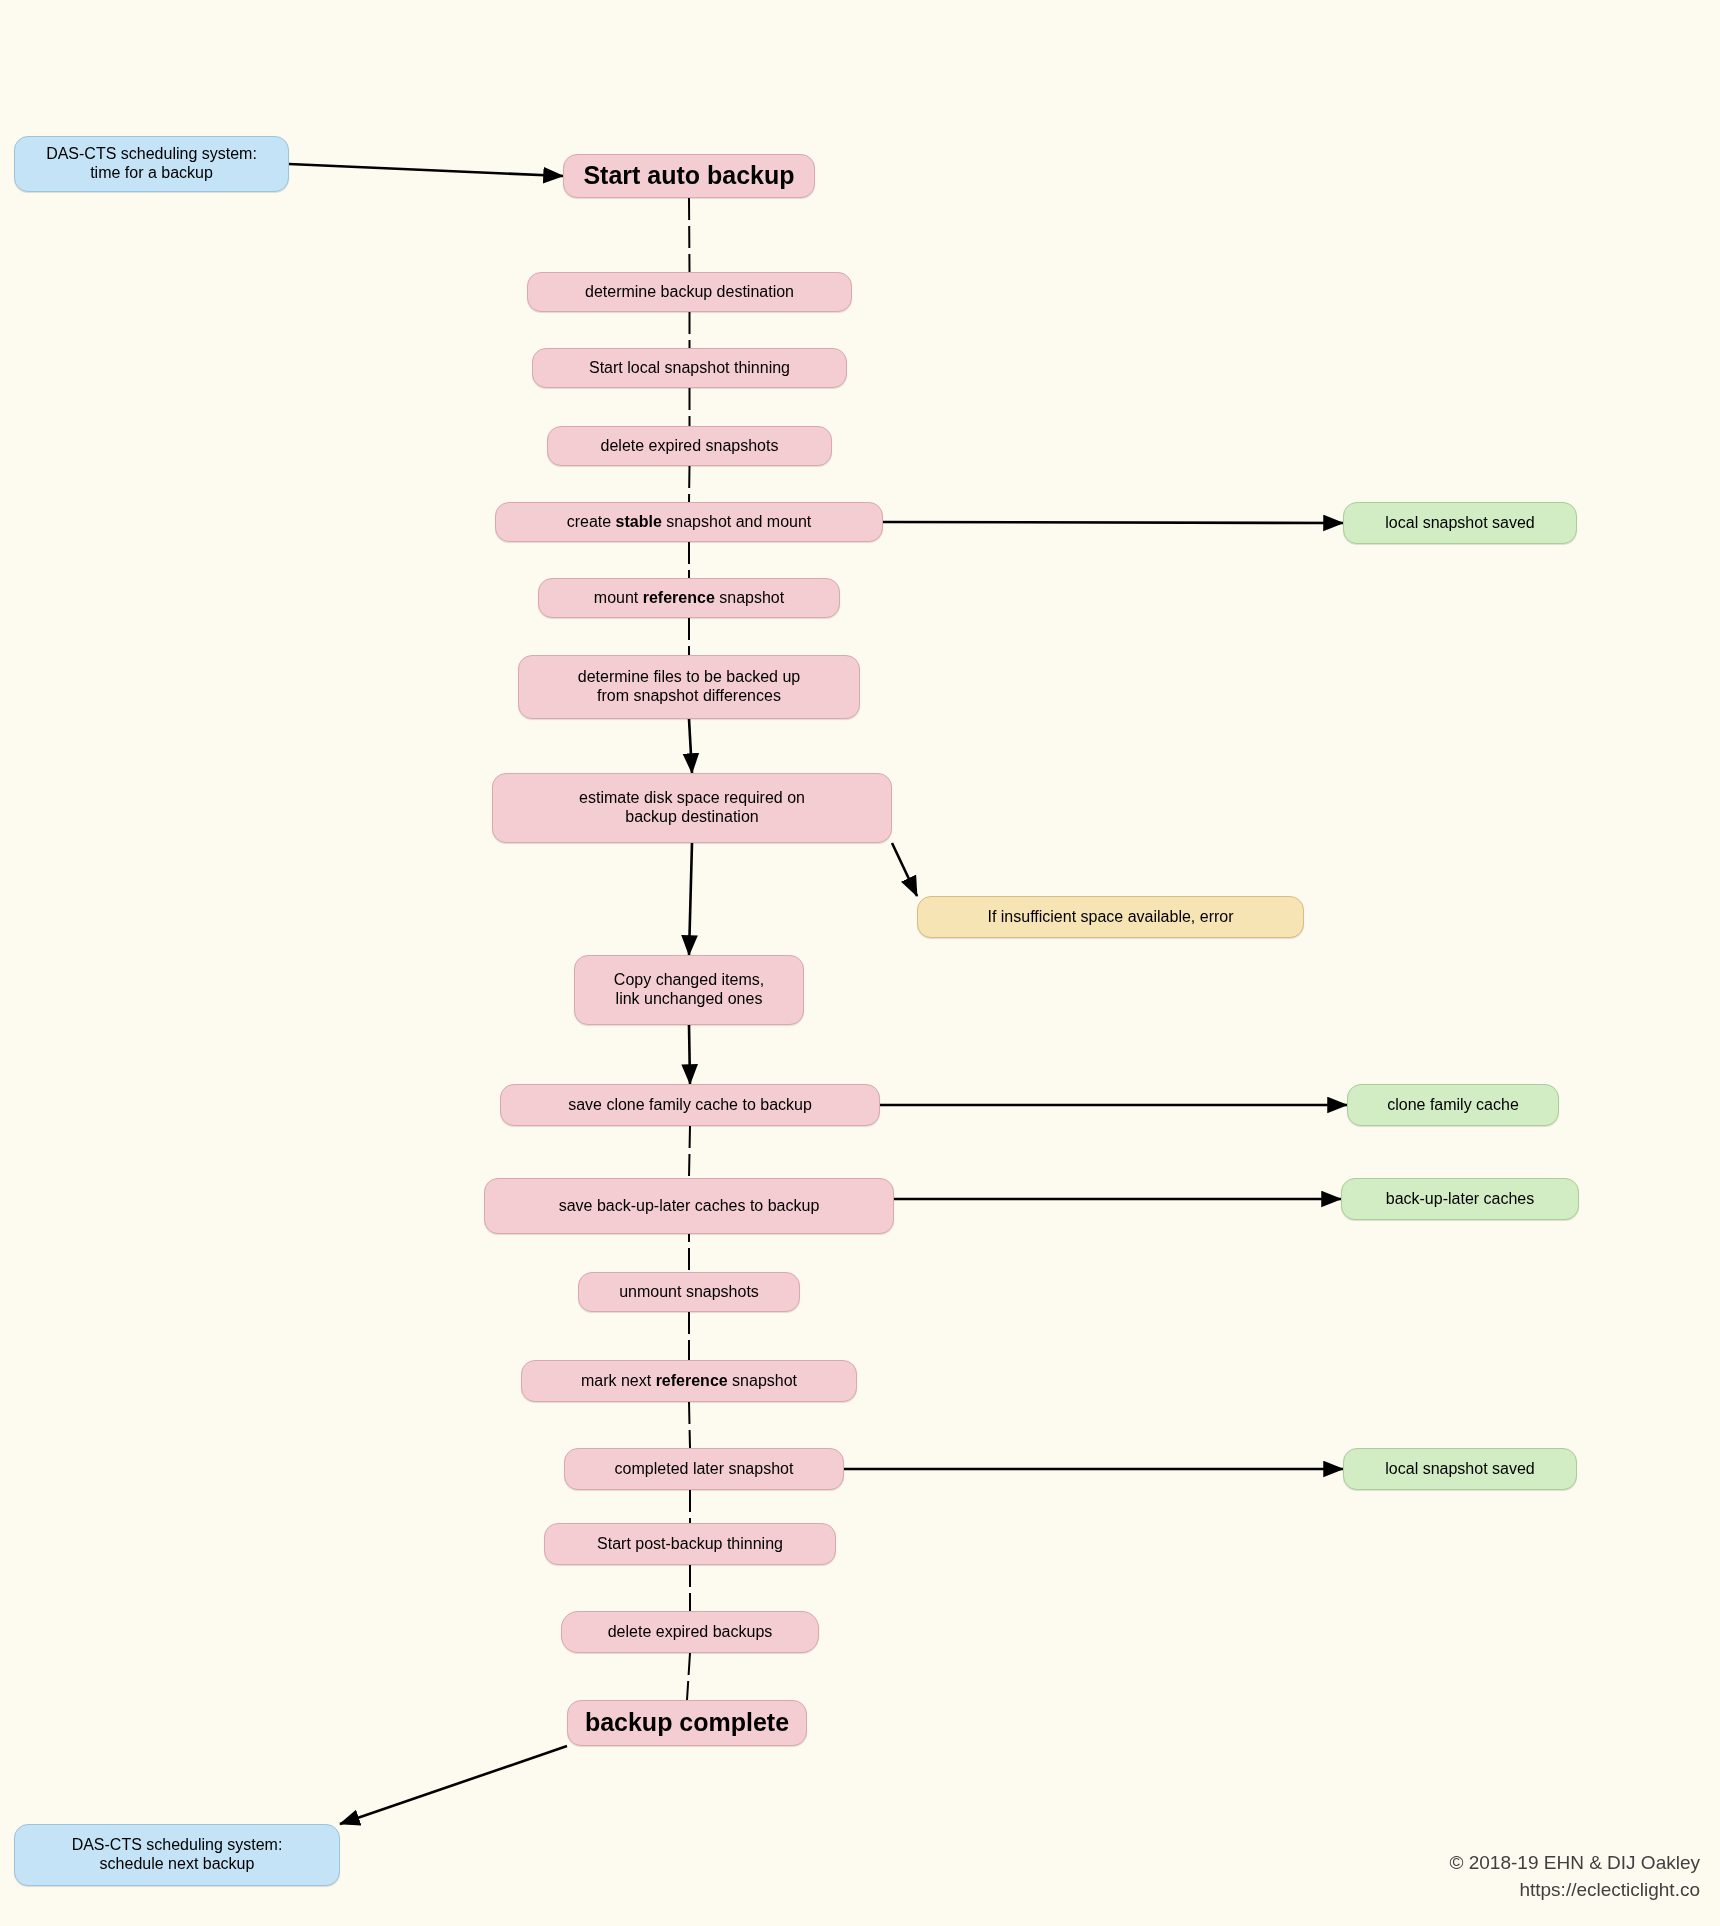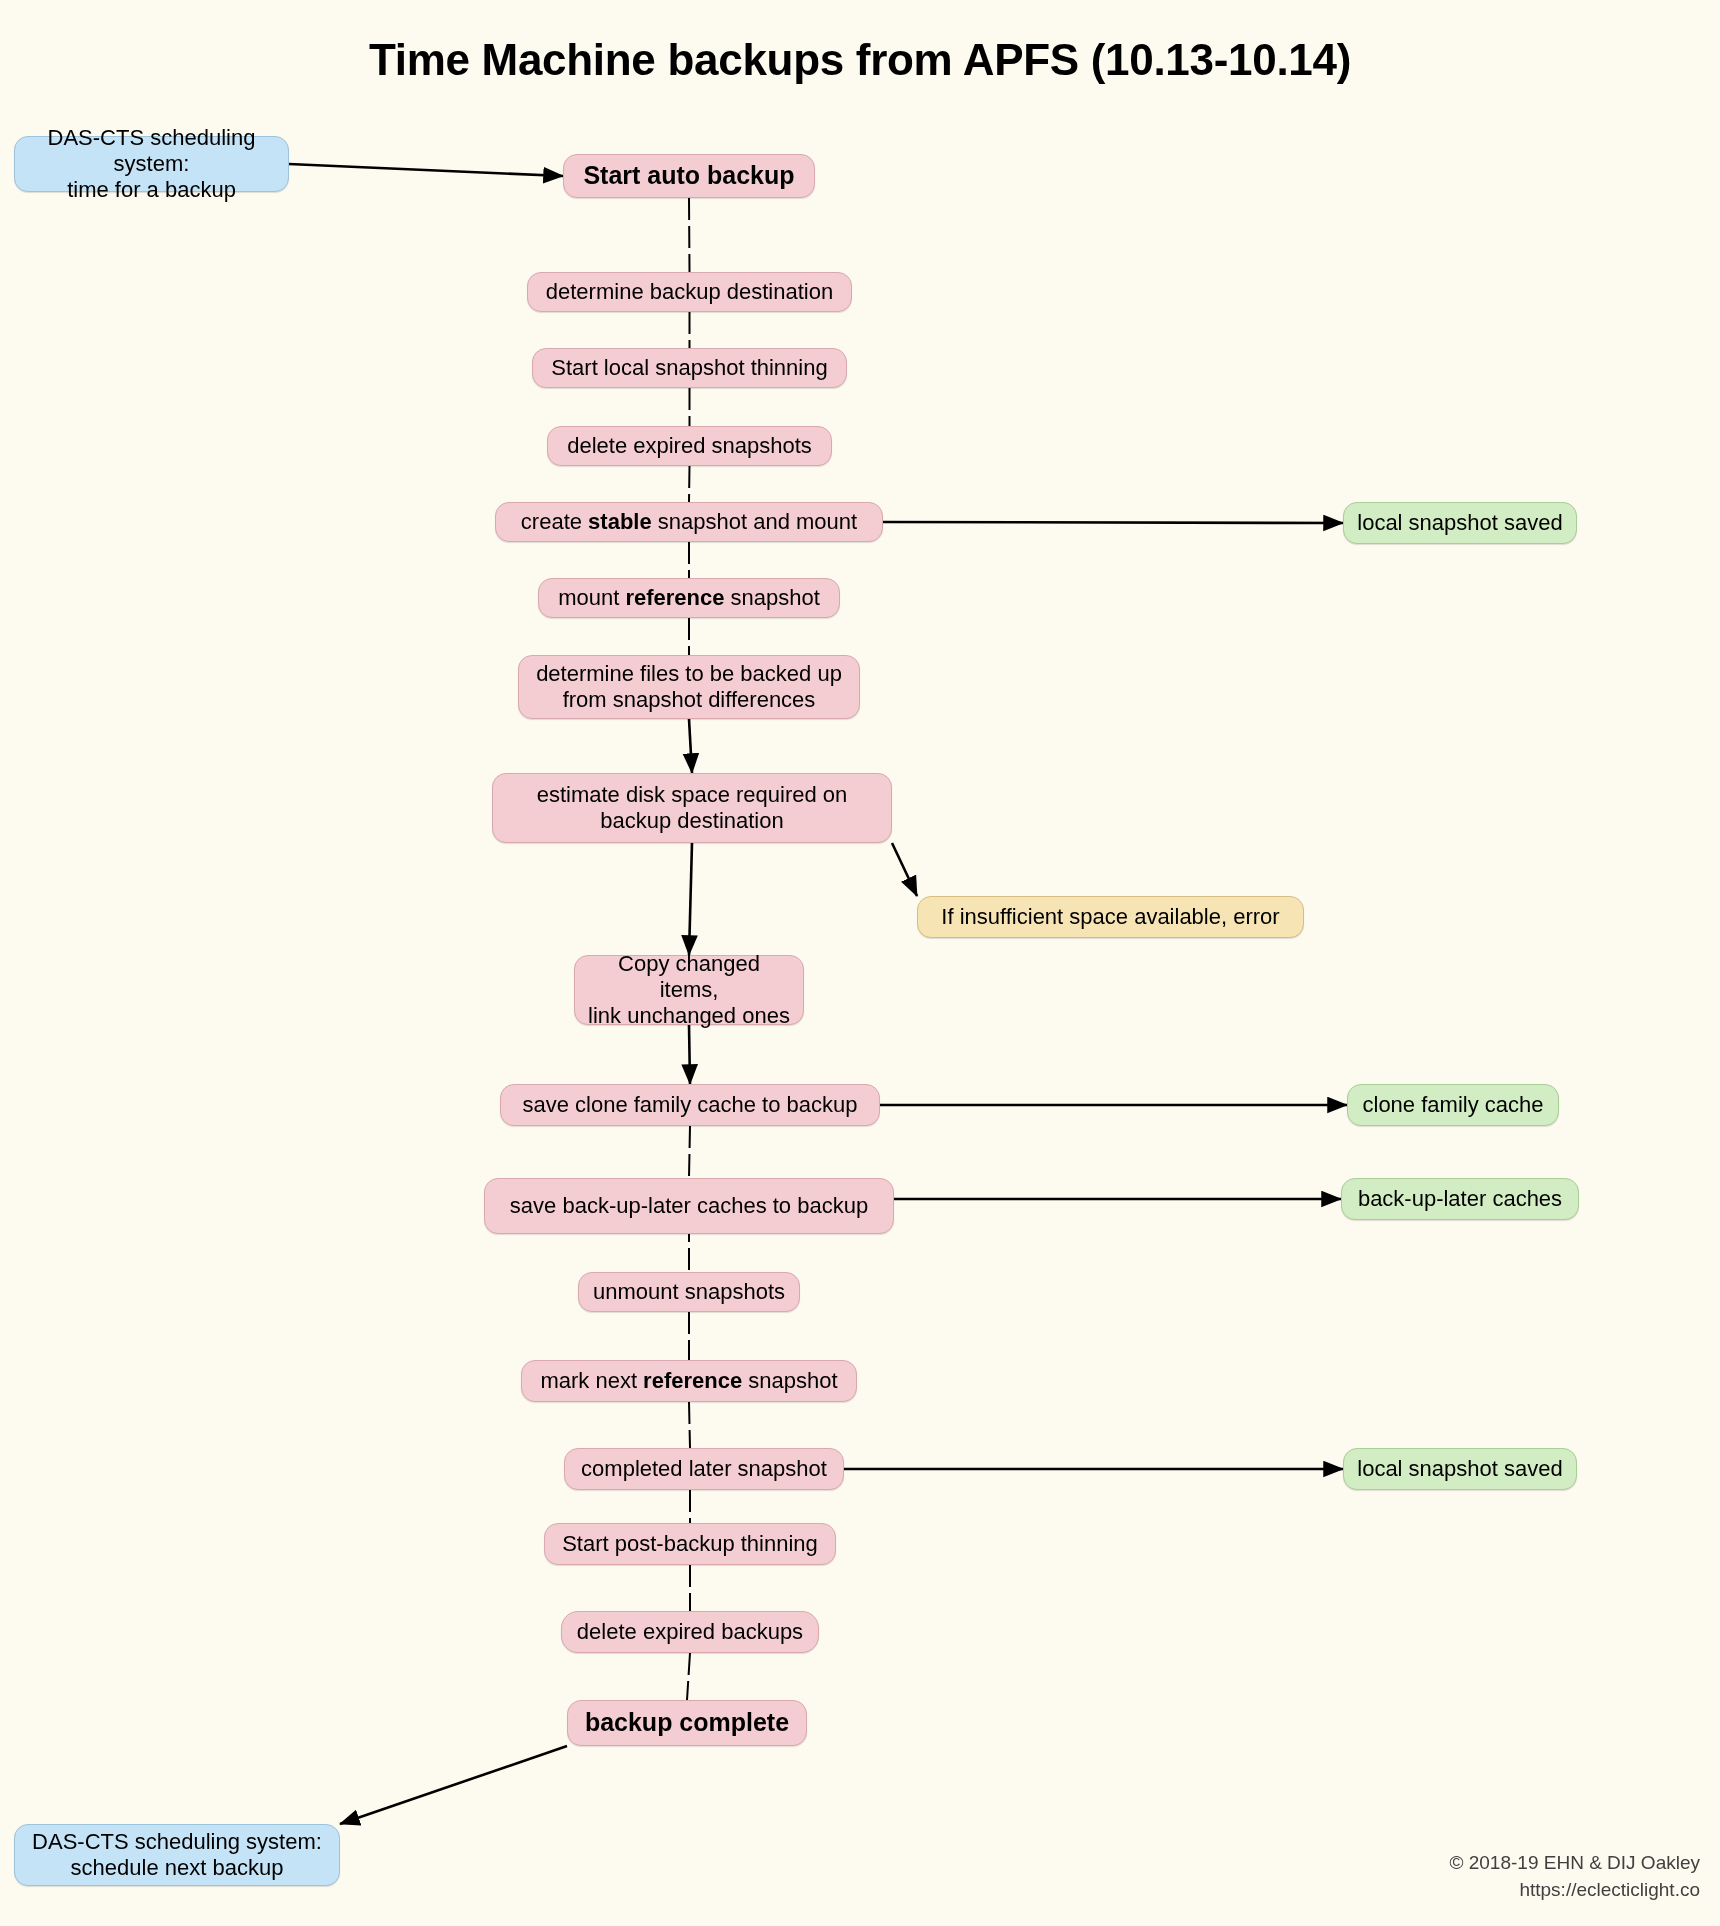--- a/index.html
+++ b/index.html
@@ -40,21 +40,21 @@
   }
   .node {
     position: absolute;
     box-sizing: border-box;
     border-radius: 14px;
     border: 1.4px solid rgba(0,0,0,0.30);
     display: flex;
     align-items: center;
     justify-content: center;
     text-align: center;
-    font-size: 22px;
+    font-size: 16px;
     line-height: 1.18;
     color: #000;
     padding: 0 12px;
     box-shadow: 0 1px 1px rgba(0,0,0,0.12);
     white-space: pre-line;
   }
   .node.pink   { background: #f4cdd2; border-color: #d9a9af; }
   .node.green  { background: #d2edc4; border-color: #a9ce97; }
   .node.blue   { background: #c5e3f6; border-color: #9dc4dd; }
   .node.yellow { background: #f7e4b5; border-color: #d7bd83; }
@@ -68,21 +68,20 @@
     font-size: 19px;
     line-height: 1.45;
     color: #404040;
     white-space: pre-line;
   }
 </style>
 </head>
 <body>
 
 <div id="chart-root">
-  <div class="title">Time Machine backups from APFS (10.13-10.14)</div>
   <svg id="edge-layer" viewBox="0 0 1720 1926" xmlns="http://www.w3.org/2000/svg">
     <defs>
       <marker id="arrowhead" markerWidth="9" markerHeight="9" refX="7.6" refY="3.2" orient="auto" markerUnits="strokeWidth">
         <path d="M0,0 L8,3.2 L0,6.4 z" fill="#000"></path>
       </marker>
     </defs>
   <line x1="289" y1="164" x2="563" y2="176" stroke="#000" stroke-width="2.6" marker-end="url(#arrowhead)"></line>
       <line x1="689" y1="198" x2="689.5" y2="272" stroke="#000" stroke-width="2" stroke-dasharray="22 6"></line>
       <line x1="689.5" y1="312" x2="689.5" y2="348" stroke="#000" stroke-width="2" stroke-dasharray="22 6"></line>
       <line x1="689.5" y1="388" x2="689.5" y2="426" stroke="#000" stroke-width="2" stroke-dasharray="22 6"></line>

